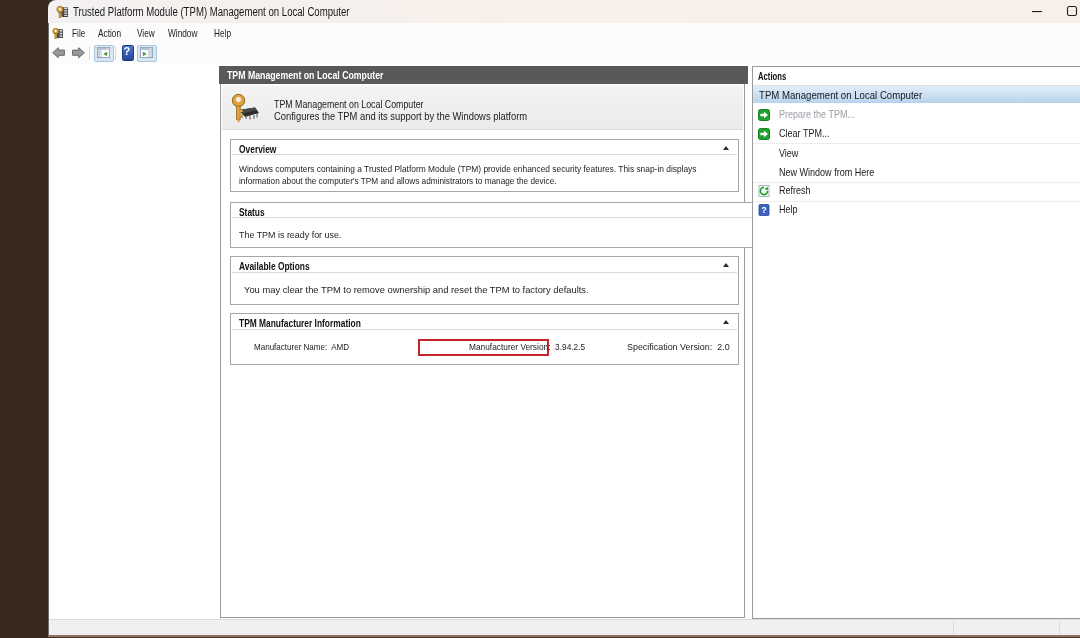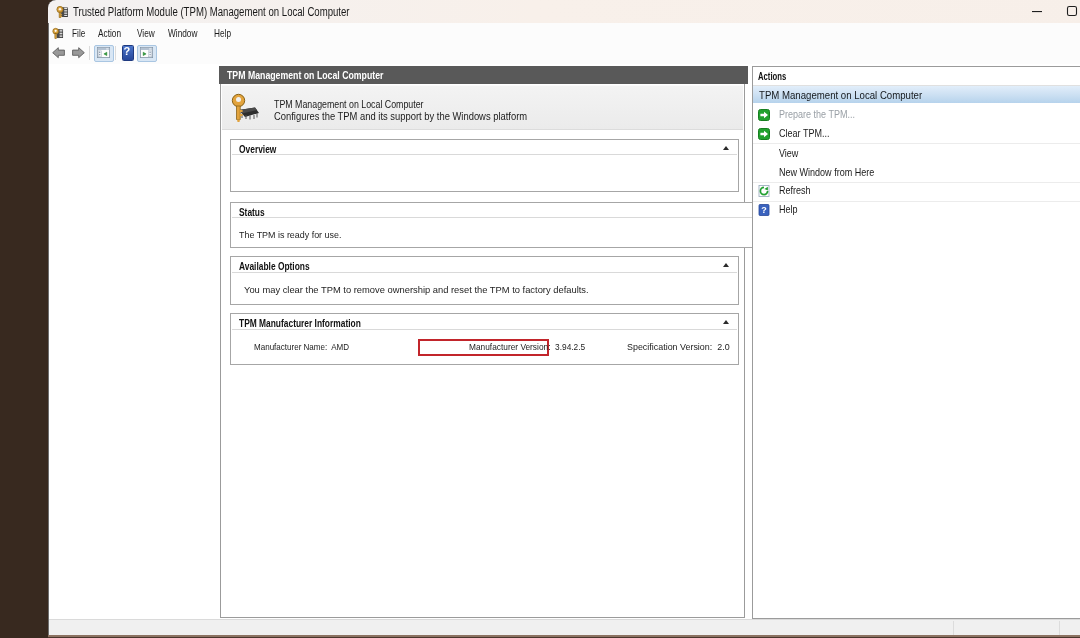--- a/index.html
+++ b/index.html
@@ -162,20 +162,22 @@
         <rect x="11" y="21" width="2.6" height="2" fill="#e2a33d"></rect>
         <path d="M8 26.5 h3 l-0.5 2.5 h-2 z" fill="#e2a33d"></path>
       </svg>
       <span class="t abs" style="left:53.5px;top:14px;font-size:10.5px;color:#1b1b1b;transform:scaleX(0.84);">TPM Management on Local Computer</span>
       <span class="t abs" style="left:53.5px;top:26px;font-size:10.5px;color:#1b1b1b;transform:scaleX(0.895);">Configures the TPM and its support by the Windows platform</span>
 
       <div class="sbox" style="top:55px;height:51.5px;">
         <span class="sboxtitle t" style="top:3px;transform:scaleX(0.80);">Overview</span>
         <div class="sboxline" style="top:14.5px;"></div>
         <div class="sboxarrow" style="top:6px;"></div>
+        <div class="content abs" style="left:7.5px;top:23px;"><span class="t" style="transform:scaleX(0.855);">Windows computers containing a Trusted Platform Module (TPM) provide enhanced security features. This snap-in displays</span><br>
+        <span class="t" style="transform:scaleX(0.84);">information about the computer's TPM and allows administrators to manage the device.</span></div>
       </div>
 
       <div class="sbox" style="top:118px;height:44px;padding-left:44px;">
         <span class="sboxtitle t" style="top:3px;transform:scaleX(0.80);">Status</span>
         <div class="sboxline" style="top:14.5px;"></div>
         <div class="sboxarrow" style="top:6px;"></div>
         <div class="content abs" style="left:7.5px;top:26px;"><span class="t" style="transform:scaleX(0.91);">The TPM is ready for use.</span></div>
       </div>
 
       <div class="sbox" style="top:172.5px;height:46.5px;">

